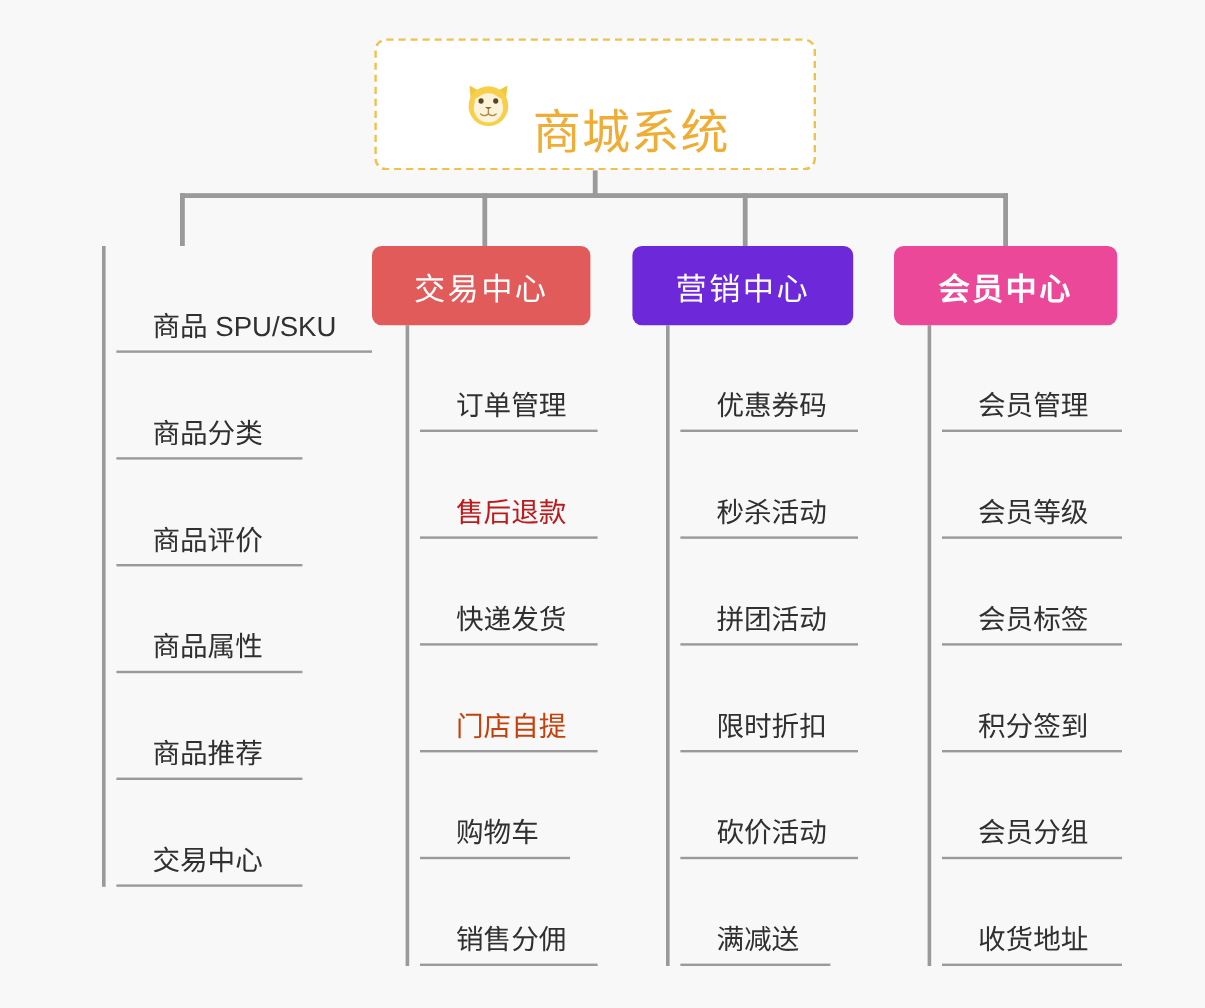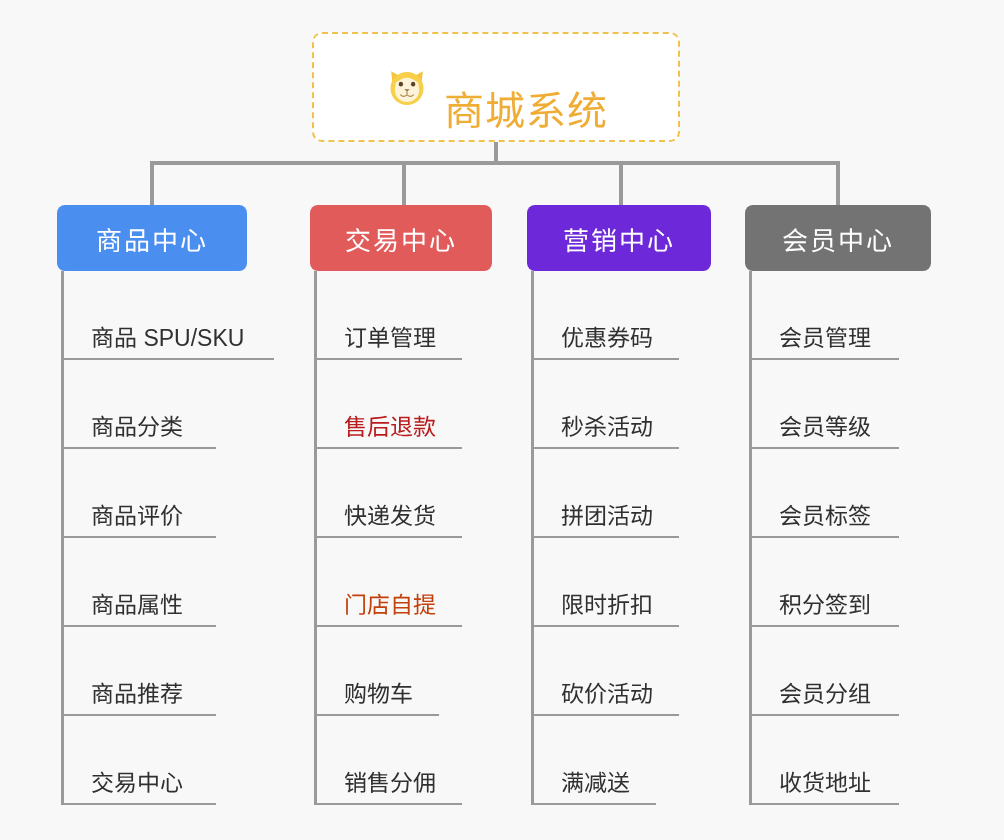--- a/index.html
+++ b/index.html
@@ -108,22 +108,22 @@
     justify-content: center;
     color: #ffffff;
     font-size: 26px;
     letter-spacing: 2px;
     white-space: nowrap;
   }
 
   
   .leaf-list {
     position: relative;
-    margin-left: 4px;
-    padding-left: 0;
+    margin-left: 28px;
+    padding-left: 12px;
     margin-top: 0;
   }
   .leaf-spine {
     position: absolute;
     left: 0;
     top: 0;
     width: 3px;
     background: #9a9a9a;
   }
 
@@ -199,23 +199,20 @@
   <div class="conn conn-stem" style="background: rgb(154, 154, 154);"></div>
   <div class="conn conn-bus" style="background: rgb(154, 154, 154);"></div>
   <div class="conn conn-drop d1" style="background: rgb(154, 154, 154);"></div>
   <div class="conn conn-drop d2" style="background: rgb(154, 154, 154);"></div>
   <div class="conn conn-drop d3" style="background: rgb(154, 154, 154);"></div>
   <div class="conn conn-drop d4" style="background: rgb(154, 154, 154);"></div>
 
   <div class="columns">
 
     <div class="column c1">
-      <div class="branch-head" style="background: rgb(74, 142, 240);">
-        <span>商品中心</span>
-      </div>
       <div class="leaf-list">
         <div class="leaf-spine" style="background: rgb(154, 154, 154); height: 534px;"></div>
         <div class="leaf">
           <span class="leaf-label" style="color: rgb(48, 48, 48);">商品 SPU/SKU</span>
           <span class="leaf-underline" style="background: rgb(154, 154, 154);"></span>
         </div>
         <div class="leaf">
           <span class="leaf-label" style="color: rgb(48, 48, 48);">商品分类</span>
           <span class="leaf-underline" style="background: rgb(154, 154, 154);"></span>
         </div>
@@ -298,21 +295,21 @@
           <span class="leaf-underline" style="background: rgb(154, 154, 154);"></span>
         </div>
         <div class="leaf">
           <span class="leaf-label" style="color: rgb(48, 48, 48);">满减送</span>
           <span class="leaf-underline" style="background: rgb(154, 154, 154);"></span>
         </div>
       </div>
     </div>
 
     <div class="column c4">
-      <div class="branch-head" style="background: #737373;">
+      <div class="branch-head" style="background: #ec4899; font-weight: bold;">
         <span>会员中心</span>
       </div>
       <div class="leaf-list">
         <div class="leaf-spine" style="background: rgb(154, 154, 154); height: 534px;"></div>
         <div class="leaf">
           <span class="leaf-label" style="color: rgb(48, 48, 48);">会员管理</span>
           <span class="leaf-underline" style="background: rgb(154, 154, 154);"></span>
         </div>
         <div class="leaf">
           <span class="leaf-label" style="color: rgb(48, 48, 48);">会员等级</span>

